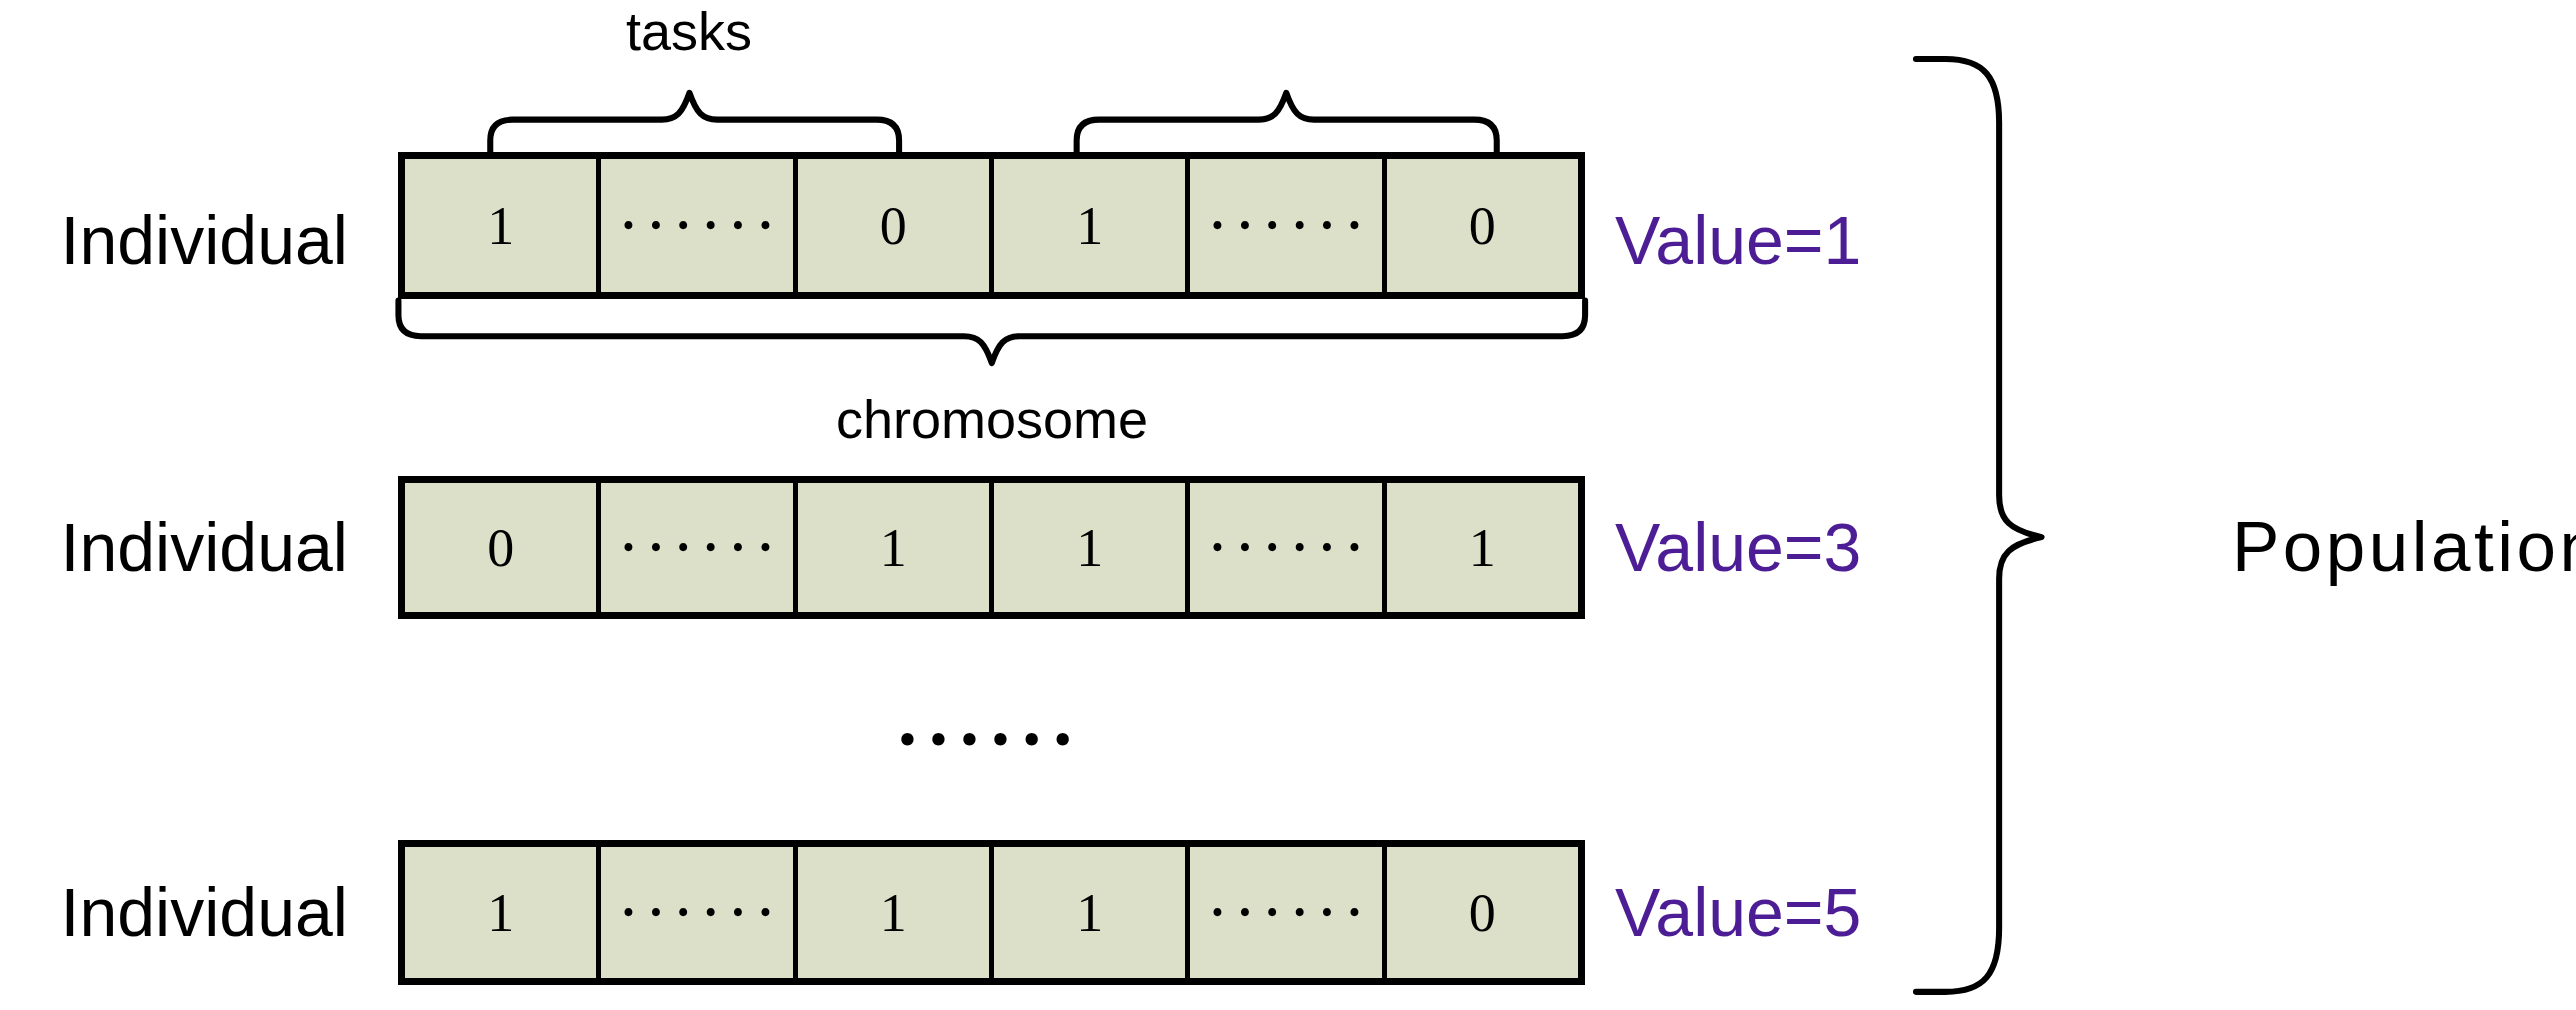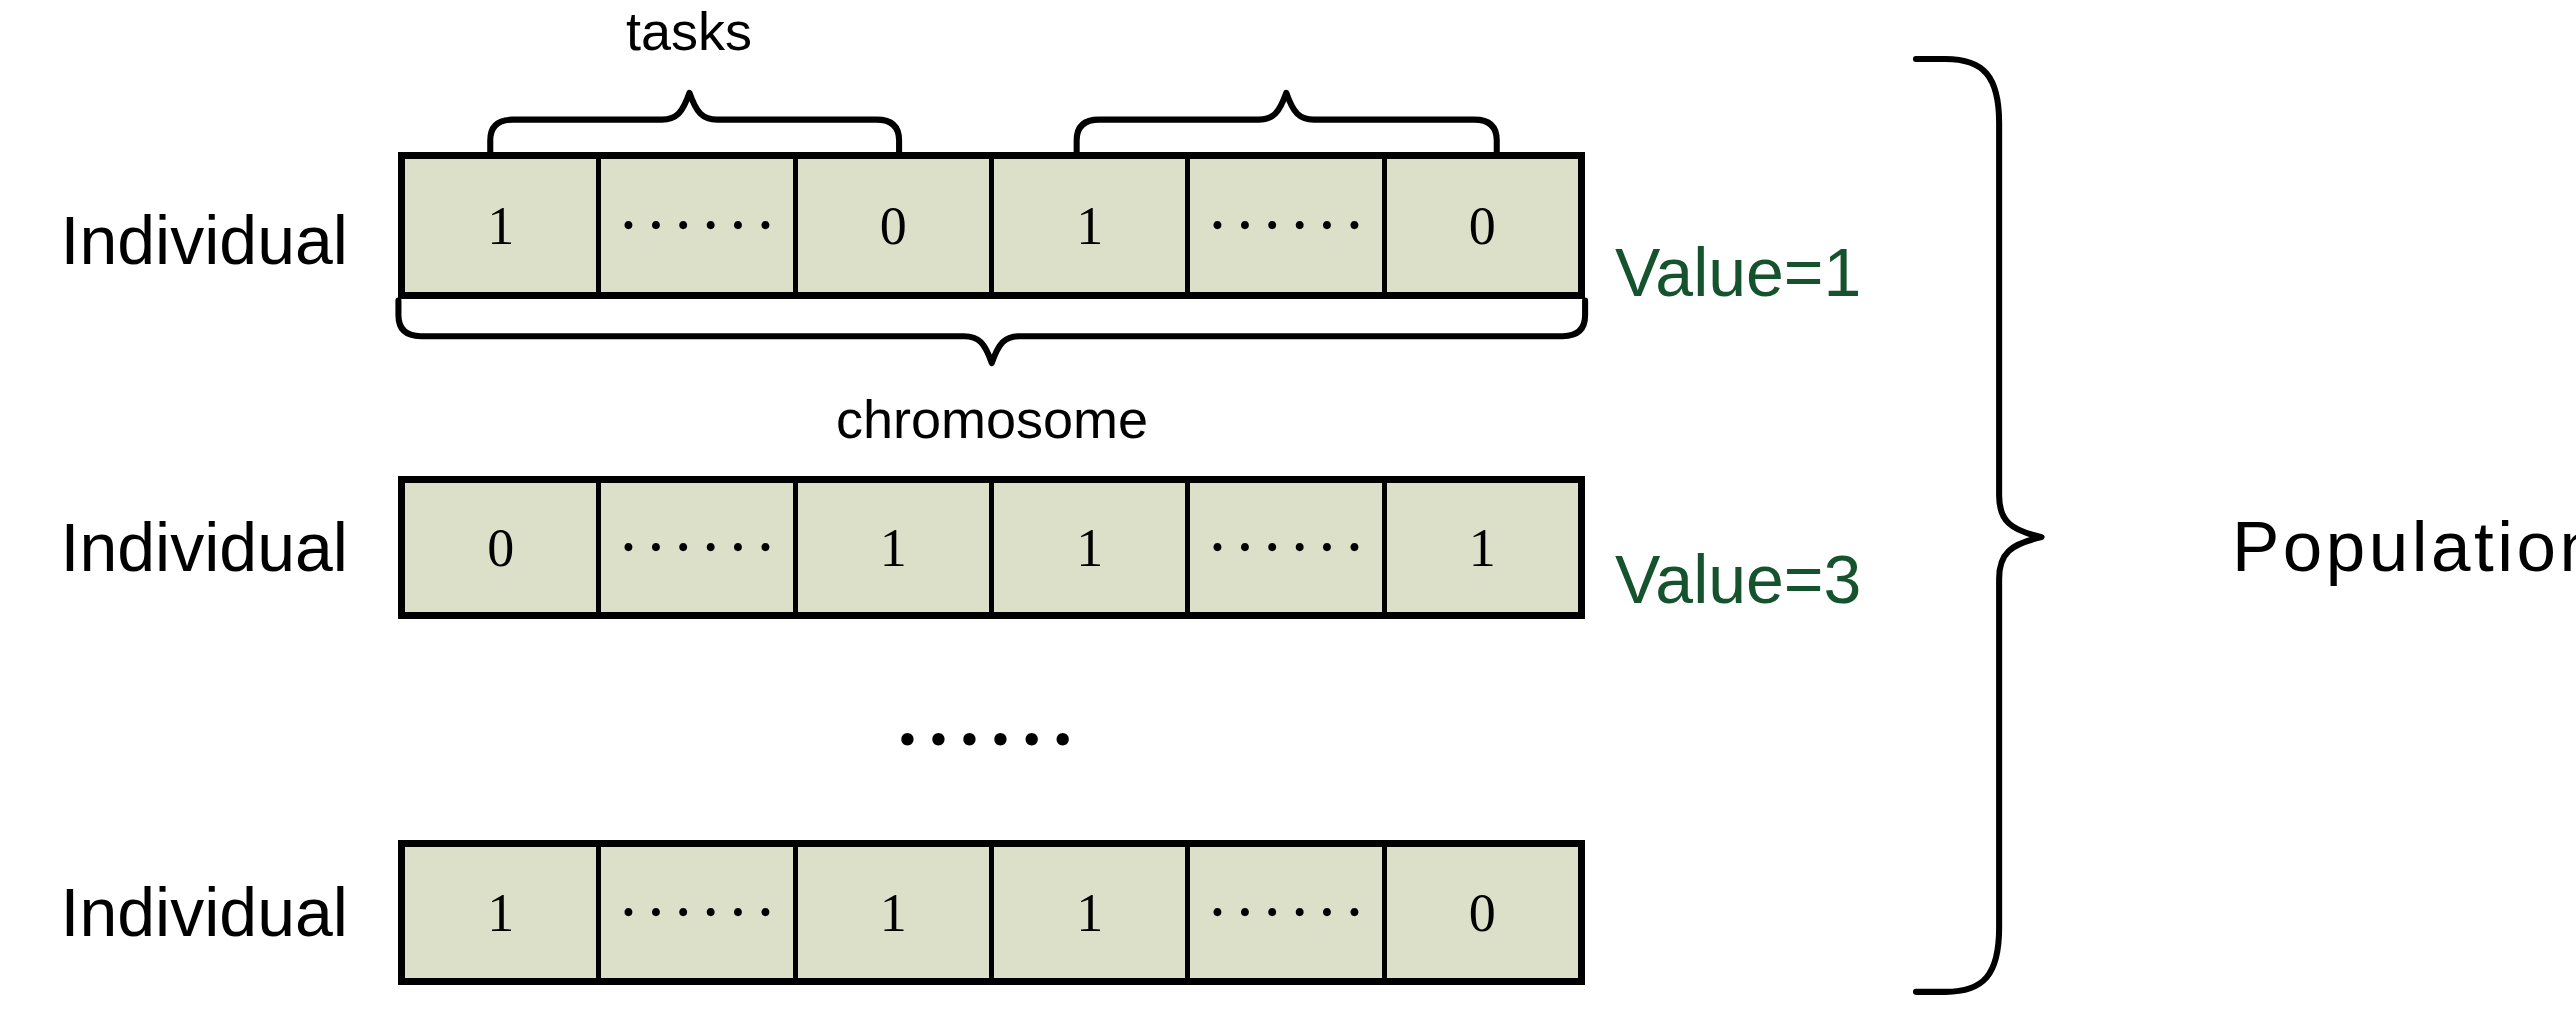--- a/index.html
+++ b/index.html
@@ -35,24 +35,23 @@
   
   .side-label{
     position:absolute;left:15.6px;
     font-size:68px;color:#000;line-height:1;
     transform:translateY(-50%);
     white-space:nowrap;
     margin-left:45px;
   }
   .value-label{
     position:absolute;left:1615px;
-    font-size:68px;color:#14532d;line-height:1;
+    font-size:68px;color:#4c1d95;line-height:1;
     transform:translateY(-50%);
     white-space:nowrap;
-    margin-top:32px;
   }
   
   .brace-caption{
     position:absolute;
     font-size:54px;color:#000;line-height:1;
     transform:translate(-50%,-50%);
     white-space:nowrap;
   }
   .population-label{
     position:absolute;left:2232px;top:546px;
@@ -106,20 +105,21 @@
 
   <div class="side-label" style="top:912px;">Individual</div>
   <div class="chrom-row" style="top:840px;height:145px;">
     <div class="gene-cell">1</div>
     <div class="gene-cell dots-cell">••••••</div>
     <div class="gene-cell">1</div>
     <div class="gene-cell">1</div>
     <div class="gene-cell dots-cell">••••••</div>
     <div class="gene-cell">0</div>
   </div>
+  <div class="value-label" style="top:912px;">Value=5</div>
 
   <div class="population-label">Population</div>
 
   <svg class="overlay" width="2576" height="1011" viewBox="0 0 2974 1167">
 
     <path d="M 566 178 L 566 162 Q 566 138 592 138 L 764 138 C 781 138 788 130 796 107 C 804 130 811 138 828 138 L 1012 138 Q 1038 138 1038 162 L 1038 178" fill="none" stroke="#000" stroke-width="7" stroke-linecap="round" stroke-linejoin="round"></path>
 
     <path d="M 1243 178 L 1243 162 Q 1243 138 1269 138 L 1453 138 C 1470 138 1477 130 1485 107 C 1493 130 1500 138 1517 138 L 1702 138 Q 1728 138 1728 162 L 1728 178" fill="none" stroke="#000" stroke-width="7" stroke-linecap="round" stroke-linejoin="round"></path>
 
     <path d="M 460 347 L 460 364 Q 460 388 486 388 L 1113 388 C 1130 388 1137 396 1145 419 C 1153 396 1160 388 1177 388 L 1804 388 Q 1830 388 1830 364 L 1830 347" fill="none" stroke="#000" stroke-width="7" stroke-linecap="round" stroke-linejoin="round"></path>

